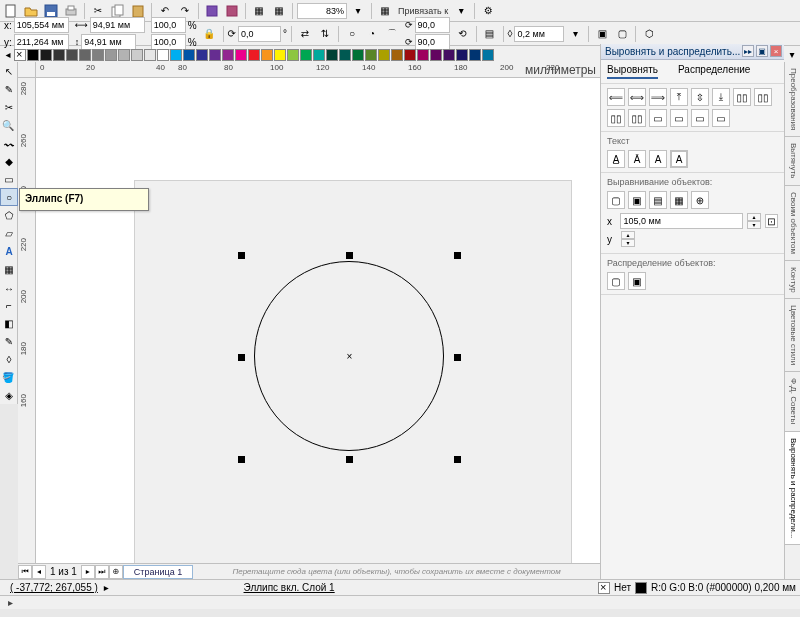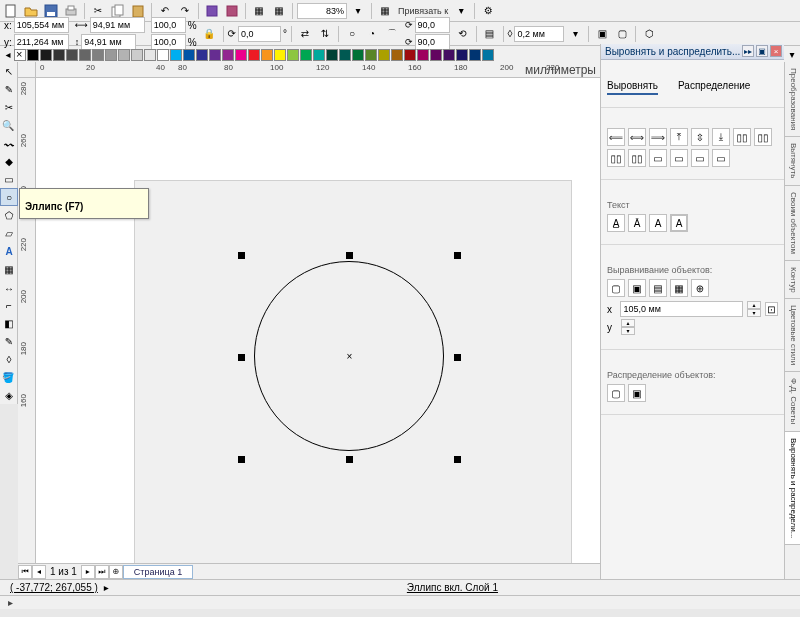--- a/index.html
+++ b/index.html
@@ -39,34 +39,34 @@
   .viewport { position: absolute; left: 18px; top: 16px; right: 0; bottom: 16px; background: #fff; }
   .page-shadow { position: absolute; left: 98px; top: 102px; width: 438px; height: 430px; background: #f0f0f0; border: 1px solid #d0d0d0; }
   
   
   .circle { position: absolute; left: 218px; top: 183px; width: 190px; height: 190px; border: 1px solid #000; border-radius: 50%; }
   .sel-handle { position: absolute; width: 7px; height: 7px; background: #000; }
   .sel-center { position: absolute; width: 9px; height: 9px; display:flex; align-items:center; justify-content:center; color:#000; font-size:10px;}
   
   
   .tooltip { position: absolute; left: 19px; top: 188px; width: 130px; background: #ffffe1; border: 1px solid #808080; padding: 4px 5px; font-size: 9px; z-index: 100; box-shadow: 1px 1px 2px rgba(0,0,0,.2);}
-  .tooltip .tt-title { font-weight: bold; margin-bottom: 2px; margin-top: 8px; }
+  .tooltip .tt-title { font-weight: bold; margin-bottom: 2px; }
   
   
   .page-nav { position: absolute; left: 0; bottom: 0; right: 0; height: 16px; background: #f0f0f0; border-top: 1px solid #c0c0c0; display:flex; align-items:center;}
   .page-nav .nav-btn { width:14px; height:14px; border:1px solid #c0c0c0; background:#fff; display:flex; align-items:center; justify-content:center; cursor:pointer; font-size:8px;}
   .page-tab { padding:0 10px; height:14px; background:#fff; border:1px solid #98b8d8; color:#225; display:flex; align-items:center; font-size:9px;}
   .hint-text { flex:1; text-align:center; font-size:8px; font-style:italic; color:#888;}
   
   
   .docker { position: absolute; right: 16px; top: 44px; width: 184px; bottom: 38px; background: #f4f4f4; border-left: 1px solid #c0c0c0; }
   .docker-title { background: linear-gradient(#e8ecf4,#d4dcec); border-bottom:1px solid #b0b8c8; height:16px; display:flex; align-items:center; padding:0 4px; font-size:9px; color:#003366; position:relative;}
   .docker-title .dock-btn { position:absolute; right:2px; top:1px; display:flex; gap:2px;}
   .docker-title .dock-btn span{ width:12px; height:12px; border:1px solid #a0a8b8; background:#f0f0f4; display:flex; align-items:center; justify-content:center; cursor:pointer; font-size:8px;}
-  .docker-section { padding:12px 6px; border-bottom:1px solid #d8d8d8;margin-top:8px;}
+  .docker-section { padding:4px 6px; border-bottom:1px solid #d8d8d8;}
   .docker-subtitle { font-size:9px; color:#666; margin-bottom:4px;}
   .align-grid { display:flex; gap:3px; flex-wrap:wrap;}
   .align-btn { width:18px; height:18px; border:1px solid #c0c0c0; background:#fff; cursor:pointer; display:flex; align-items:center; justify-content:center;}
   .docker-row { display:flex; align-items:center; gap:4px; margin:2px 0; font-size:9px;}
   .docker-input { flex:1; height:16px; border:1px solid #c0c0c0; background:#fff; padding:0 2px; font-size:9px;}
   .spin { width:14px; display:flex; flex-direction:column;}
   .spin div{height:8px; border:1px solid #c0c0c0; background:#f8f8f8; font-size:6px; text-align:center; line-height:6px; cursor:pointer;}
   
   
   .vtabs { position:absolute; right:0; top:62px; width:16px; bottom:38px; background:#f0f0f0; border-left:1px solid #c0c0c0; display:flex; flex-direction:column;}
@@ -315,20 +315,21 @@
   </div>
 
   <div class="page-nav">
     <div class="nav-btn">⏮</div>
     <div class="nav-btn">◂</div>
     <span style="padding:0 4px">1 из 1</span>
     <div class="nav-btn">▸</div>
     <div class="nav-btn">⏭</div>
     <div class="nav-btn">⊕</div>
     <div class="page-tab">Страница 1</div>
+    <div class="hint-text">Перетащите сюда цвета (или объекты), чтобы сохранить их вместе с документом</div>
   </div>
 </div>
 
 <div class="tooltip">
   <div class="tt-title">Эллипс (F7)</div>
 </div>
 
 <div class="docker">
   <div class="docker-title">
     <span>Выровнять и распределить...</span>
@@ -411,17 +412,23 @@
     <div class="vtab">Контур</div>
     <div class="vtab">Цветовые стили</div>
     <div class="vtab">Ф.Д. Советы</div>
     <div class="vtab active">Выровнять и распредели...</div>
   </div>
 
 <div class="status1">
   <span class="sseg">( -37,772; 267,055 )</span>
   <span>▸</span>
   <span class="sseg" style="margin:0 auto">Эллипс вкл. Слой 1</span>
+  <div class="right-seg">
+    <div class="fill-ind"></div>
+    <span>Нет</span>
+    <div class="stroke-ind"></div>
+    <span>R:0 G:0 B:0 (#000000) 0,200 мм</span>
+  </div>
 </div>
 
 <div class="status2">
   <span style="margin-left:4px">▸</span>
 </div>
 
 </body></html>

